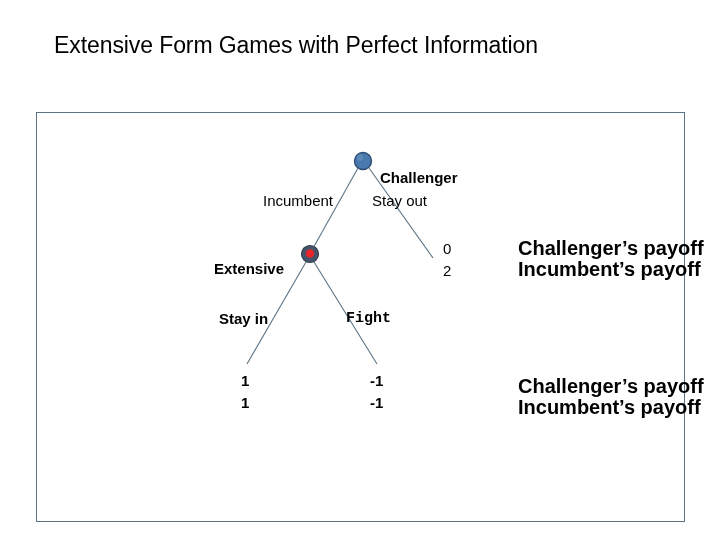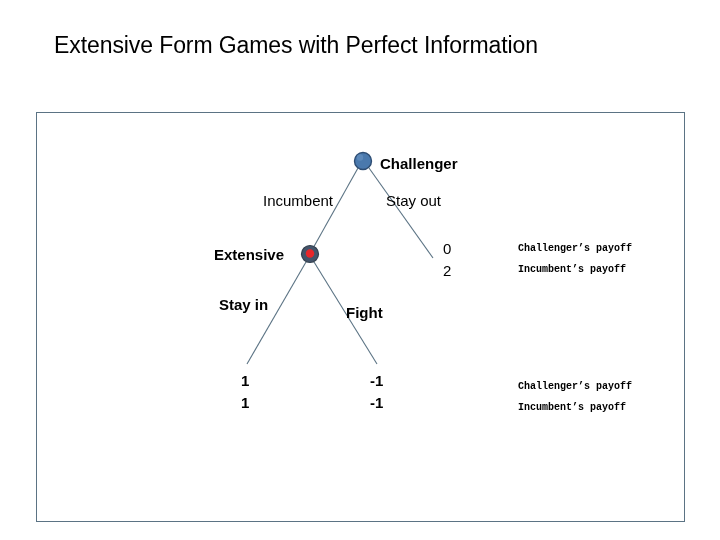--- a/index.html
+++ b/index.html
@@ -55,48 +55,47 @@
     pointer-events: none;
   }
 
   
   .tree-label {
     position: absolute;
     font-size: 15px;
     white-space: nowrap;
     line-height: 18px;
   }
-  .tree-label.bold { font-weight: bold; }
+  .tree-label.bold { font-weight: bold; margin-top: 14px; }
 
   .payoff-pair {
     position: absolute;
     font-size: 15px;
     line-height: 22px;
     white-space: nowrap;
   }
   .payoff-pair.bold { font-weight: bold; }
   .payoff-pair .payoff-row { display: block; }
 
   .annotation {
     position: absolute;
-    font-size: 10px;
+    font-size: 20px;
     line-height: 21px;
     white-space: nowrap;
     font-weight: bold;
-    font-family: Liberation Mono, monospace;
   }
   .annotation .annot-row { display: block; }
 
   
   #label-challenger   { left: 380px; top: 155px; }
   #label-challenge    { left: 263px; top: 192px; }
-  #label-stayout      { left: 386px; top: 192px; }
+  #label-stayout      { left: 372px; top: 192px; }
   #label-incumbent    { left: 214px; top: 246px; }
   #label-givein       { left: 219px; top: 296px; }
-  #label-fight        { left: 346px; top: 304px; }
+  #label-fight        { left: 346px; top: 296px; font-family: Liberation Mono, monospace; }
 
   #payoff-stayout     { left: 443px; top: 238px; }
   #payoff-givein      { left: 241px; top: 370px; }
   #payoff-fight       { left: 370px; top: 370px; }
 
   #annotation-top     { left: 518px; top: 238px; }
   #annotation-bottom  { left: 518px; top: 376px; }
 </style>
 </head>
 <body>

